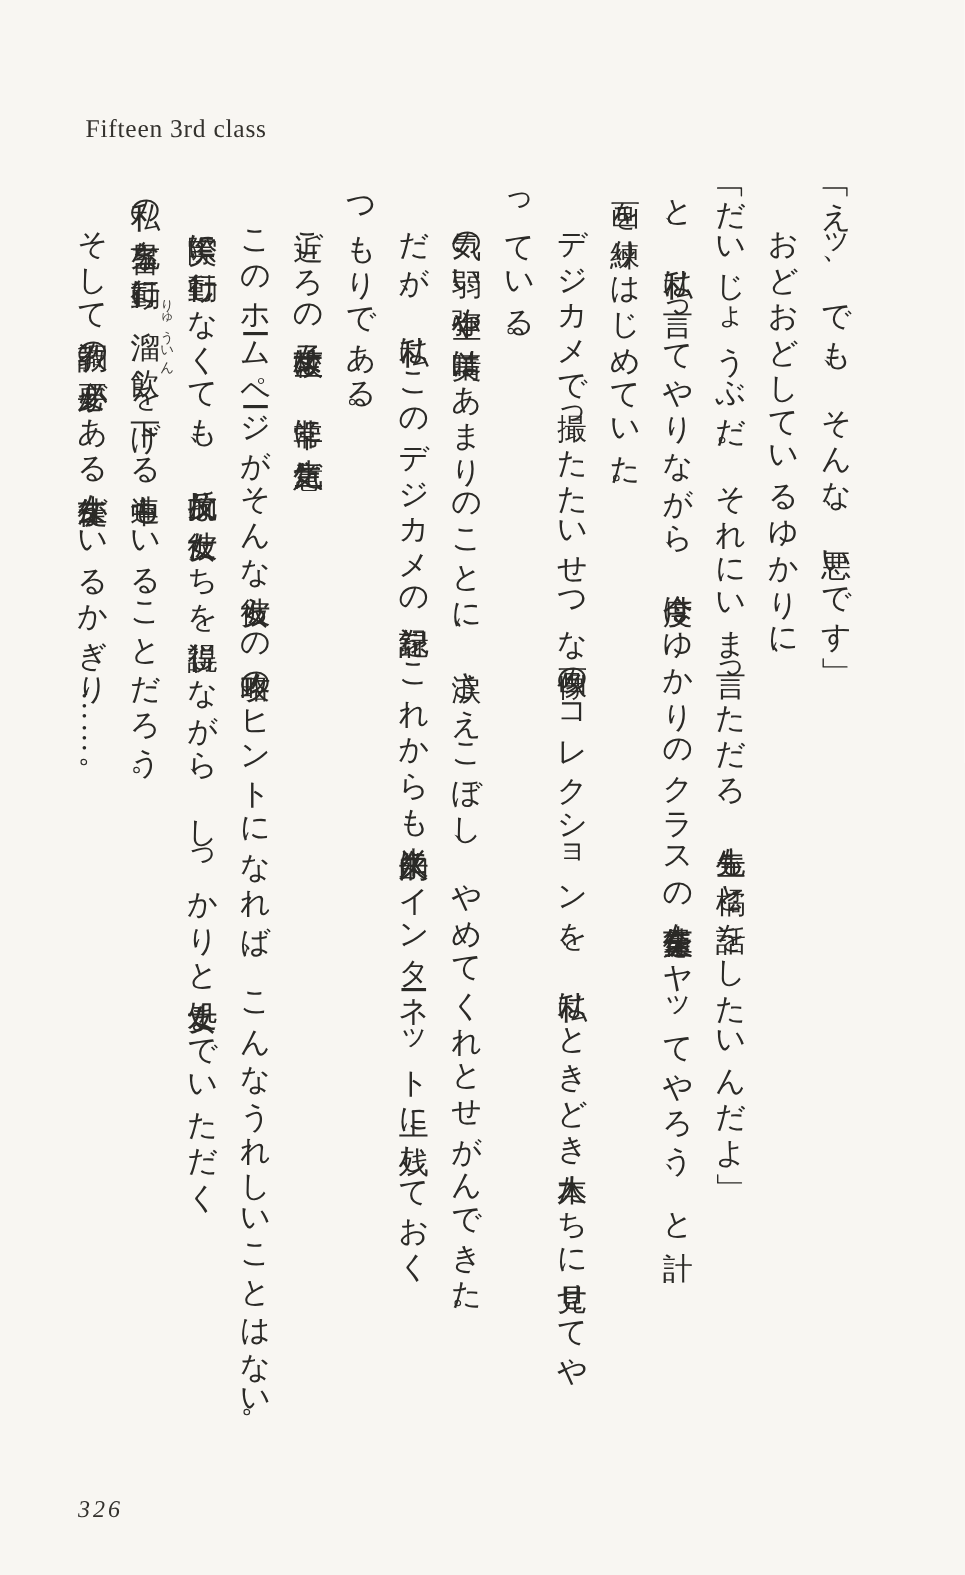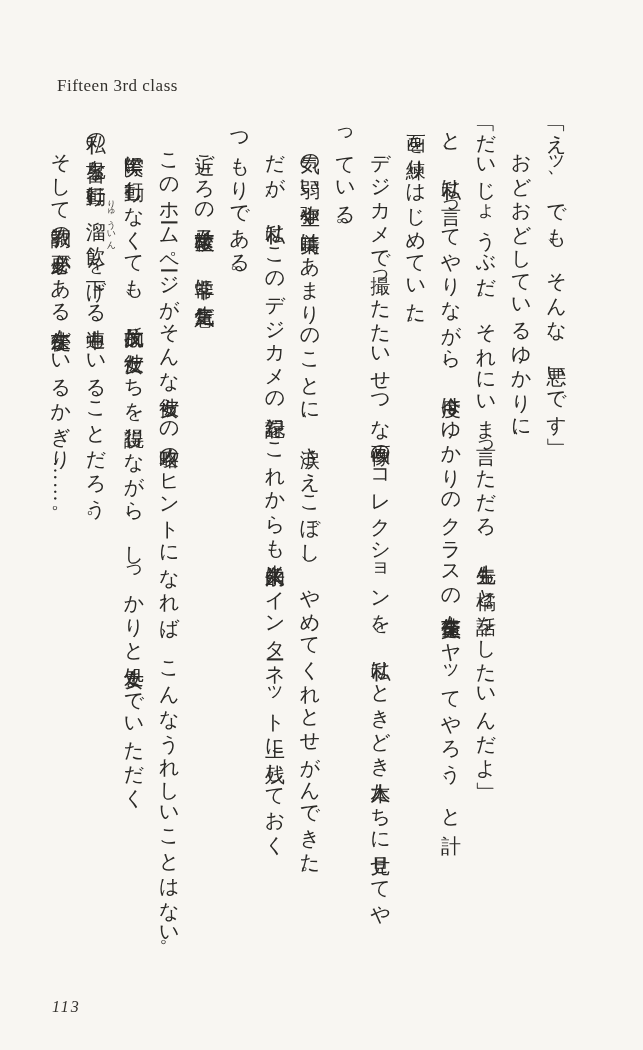--- a/index.html
+++ b/index.html
@@ -71,14 +71,14 @@
       <div class="tcol indent">気の弱い弥生や美晴はあまりのことに、涙さえこぼし、やめてくれとせがんできた。</div>
       <div class="tcol indent">だが、私はこのデジカメの記録をこれからも半永久的にインターネット上に残しておく</div>
       <div class="tcol">つもりである。</div>
       <div class="tcol indent">近ごろの女子校生は、非常に生意気だ。</div>
       <div class="tcol indent">このホームページがそんな彼女らの攻略のヒントになれば、こんなうれしいことはない。</div>
       <div class="tcol indent">実際に行動しなくても、反抗的な彼女たちを説得しながら、しっかりと処女までいただく</div>
       <div class="tcol">私の鬼畜な行動に<ruby>溜飲<rt>りゅういん</rt></ruby>を下げる連中もいることだろう。</div>
       <div class="tcol indent">そして調教の必要がある女生徒がいるかぎり……。</div>
     </div>
 
-  <div class="page-number">113</div>
+  <div class="page-number">326</div>
 </div>
 
 </body></html>

